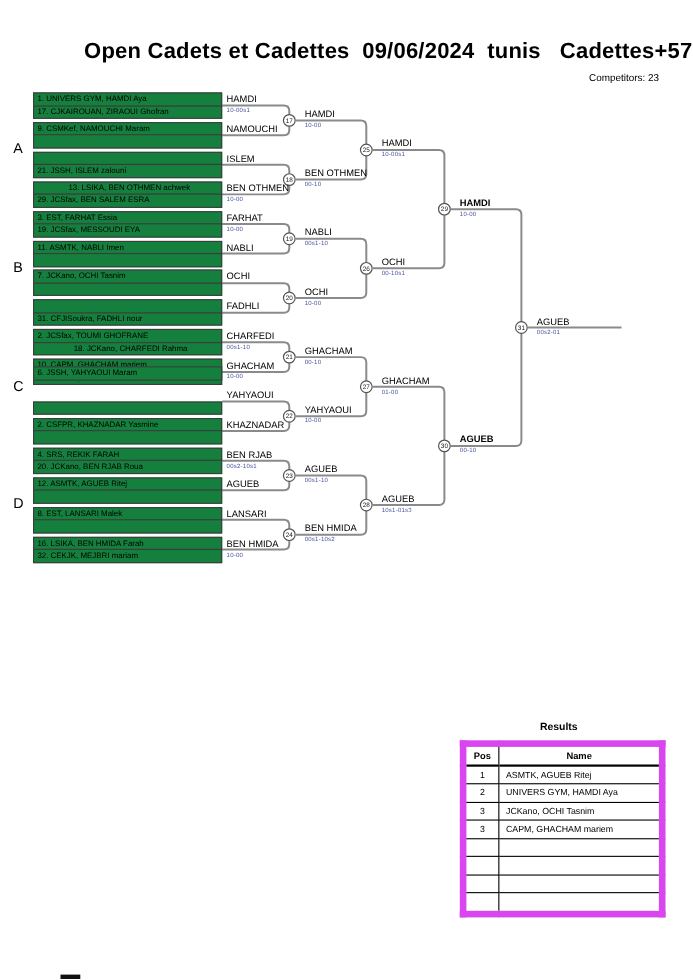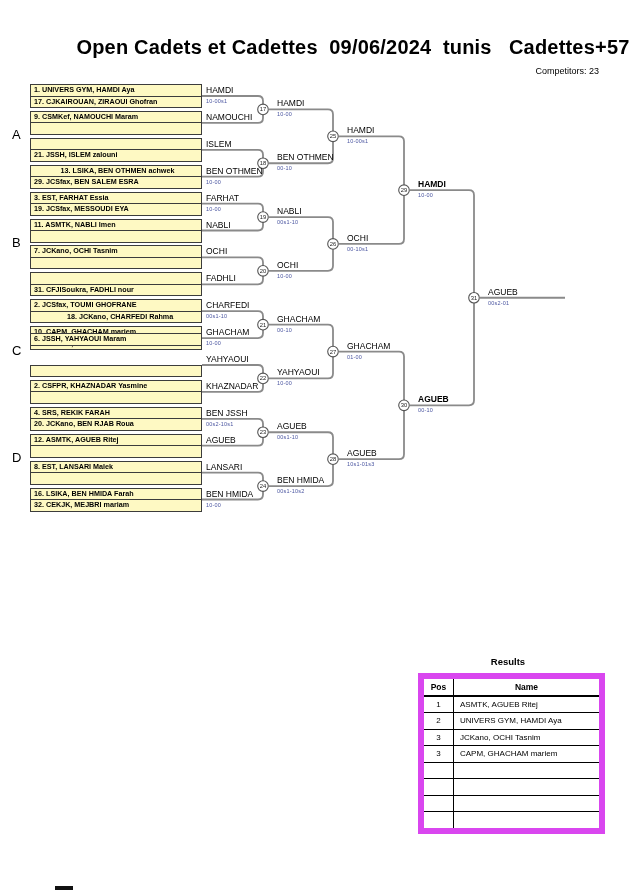--- a/index.html
+++ b/index.html
@@ -6,22 +6,22 @@
   .page{position:relative;width:630px;height:891px;background:#fff;
         font-family:"Liberation Sans",sans-serif;overflow:hidden;color:#000;}
   .title{position:absolute;top:36px;left:0;width:100%;text-align:center;
          font-size:20px;font-weight:bold;white-space:pre;letter-spacing:0.2px;margin-left:38px;}
   .competitors{position:absolute;top:66px;right:31px;font-size:9px;}
   #lines{position:absolute;left:0;top:0;width:630px;height:891px;pointer-events:none;}
   #lines path{fill:none;stroke:#8a8a8a;stroke-width:1.8;}
   #lines .badge{fill:#fff;stroke:#555;stroke-width:1.1;}
   #lines .badge-num{font-size:5.8px;text-anchor:middle;fill:#222;
         font-family:"Liberation Sans",sans-serif;}
-  .slot{position:absolute;border:1px solid #3c3c3c;background:#fef9c3;box-sizing:border-box;
-        font-size:7.2px;line-height:10.5px;padding-left:3px;white-space:nowrap;overflow:hidden;font-weight:bold;}
+  .slot{position:absolute;border:1px solid #3c3c3c;background:#15803d;box-sizing:border-box;
+        font-size:7.2px;line-height:10.5px;padding-left:3px;white-space:nowrap;overflow:hidden;}
   .grp{position:absolute;font-size:13px;}
   .wname{position:absolute;font-size:8.5px;white-space:nowrap;}
   .bold{font-weight:bold;}
   .wscore{position:absolute;font-size:5.5px;color:#4a55a0;white-space:nowrap;letter-spacing:0.2px;}
   .results{position:absolute;left:418px;top:656px;width:180px;}
   .results-title{text-align:center;font-weight:bold;font-size:9.5px;margin-bottom:6px;}
   .results table{border-collapse:collapse;width:187px;border:6px solid #d946ef;}
   .results th,.results td{border:1px solid #000;height:15.5px;padding:0;font-size:8px;}
   .results th{font-size:8.5px;border-bottom:2px solid #000;}
   .results .pos{width:29px;text-align:center;}
@@ -146,21 +146,21 @@
       <div class="wscore" style="left: 206px; top: 205.6px;">10-00</div>
       <div class="wname" style="left: 206px; top: 219.5px;">NABLI</div>
       <div class="wname" style="left: 206px; top: 246.4px;">OCHI</div>
       <div class="wname" style="left: 206px; top: 273.3px;">FADHLI</div>
       <div class="wname" style="left: 206px; top: 300.2px;">CHARFEDI</div>
       <div class="wscore" style="left: 206px; top: 313.2px;">00s1-10</div>
       <div class="wname" style="left: 206px; top: 327.1px;">GHACHAM</div>
       <div class="wscore" style="left: 206px; top: 340.1px;">10-00</div>
       <div class="wname" style="left: 206px; top: 354px;">YAHYAOUI</div>
       <div class="wname" style="left: 206px; top: 380.9px;">KHAZNADAR</div>
-      <div class="wname" style="left: 206px; top: 407.8px;">BEN JSSH</div>
+      <div class="wname" style="left: 206px; top: 407.8px;">BEN RJAB</div>
       <div class="wscore" style="left: 206px; top: 420.8px;">00s2-10s1</div>
       <div class="wname" style="left: 206px; top: 434.7px;">AGUEB</div>
       <div class="wname" style="left: 206px; top: 461.6px;">LANSARI</div>
       <div class="wname" style="left: 206px; top: 488.5px;">BEN HMIDA</div>
       <div class="wscore" style="left: 206px; top: 501.5px;">10-00</div>
       <div class="wname" style="left: 277px; top: 98.45px;">HAMDI</div>
       <div class="wscore" style="left: 277px; top: 111.45px;">10-00</div>
       <div class="wname" style="left: 277px; top: 152.25px;">BEN OTHMEN</div>
       <div class="wscore" style="left: 277px; top: 165.25px;">00-10</div>
       <div class="wname" style="left: 277px; top: 206.05px;">NABLI</div>

